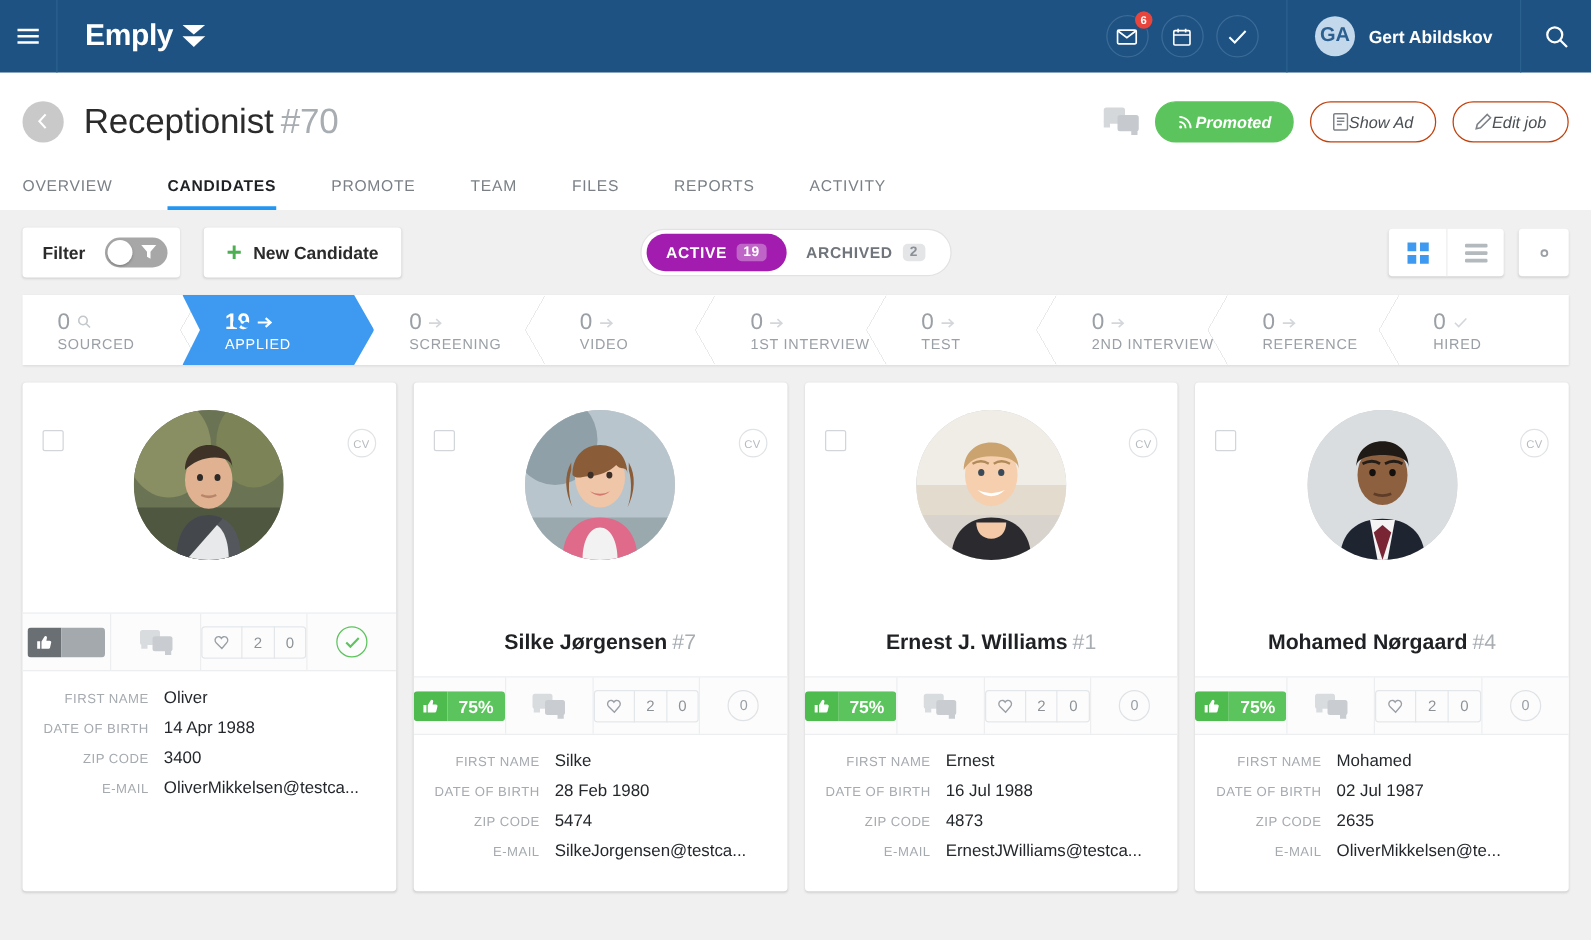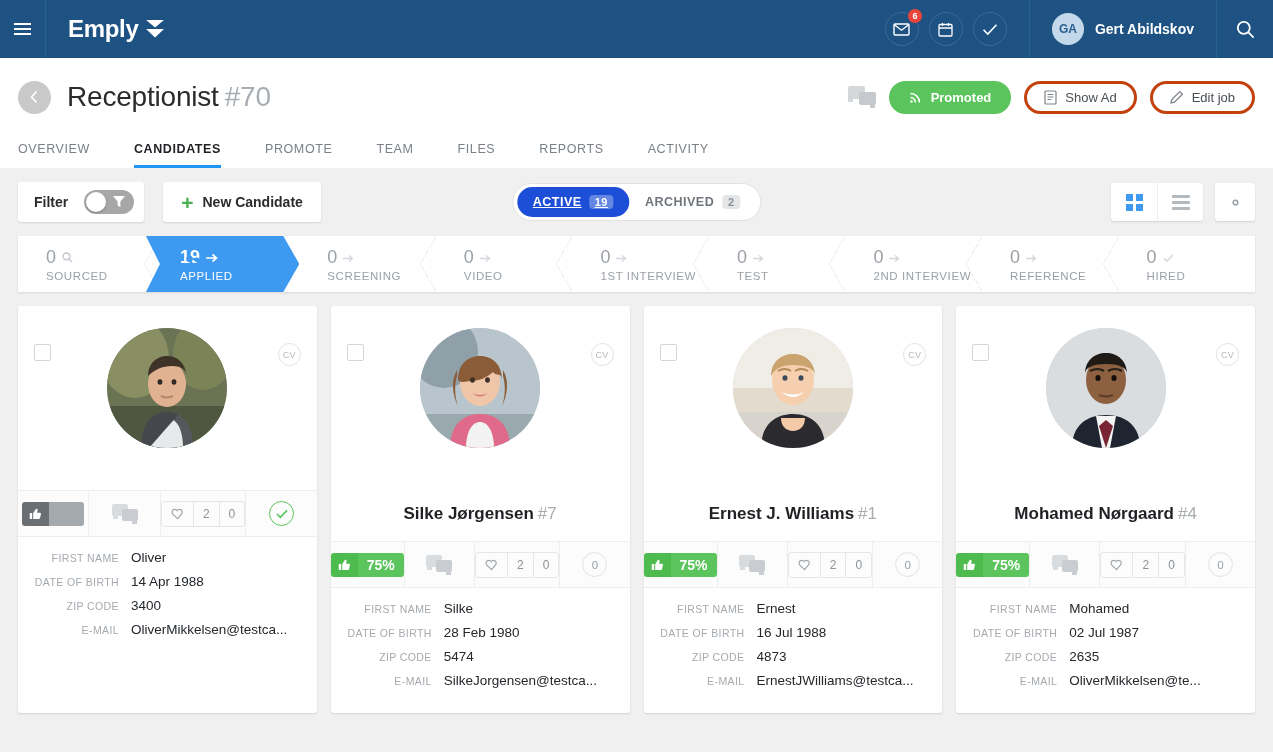--- a/index.html
+++ b/index.html
@@ -47,43 +47,43 @@
     background: #e8453c; color: #fff; border-radius: 50%;
     font-size: 9px; font-weight: bold; display: flex; align-items: center;
     justify-content: center; padding: 0 3px; border: 1px solid #1d5283;
   }
   .user-block {
     display: flex; align-items: center; gap: 11px; padding: 0 22px;
     height: 58px; border-right: 1px solid #2a628f; cursor: pointer;
   }
   .avatar {
     width: 32px; height: 32px; border-radius: 50%; background: #c3d8ea;
-    color: #2c6091; font-size: 12px; font-weight: bold;
+    color: #2c6091; font-size: 16px; font-weight: bold;
     display: flex; align-items: center; justify-content: center;
   }
   .user-name { color: #fff; font-size: 14px; font-weight: bold; white-space: nowrap; }
   .search-box { width: 56px; height: 58px; display: flex; align-items: center;
                 justify-content: center; cursor: pointer; }
 
   
   .page-head { background: #fff; padding: 0 18px; }
   .title-row { display: flex; align-items: center; height: 70px; padding-top: 8px; }
   .back-circle {
     width: 33px; height: 33px; border-radius: 50%; background: #c9c9c9;
     display: flex; align-items: center; justify-content: center; cursor: pointer;
     margin-right: 16px; flex: none;
   }
   .page-title { font-size: 28px; color: #2b2b2b; font-weight: normal; letter-spacing: -0.2px; }
   .page-title .num { color: #a8adb2; margin-left: 6px; }
   .head-actions { margin-left: auto; display: flex; align-items: center; gap: 13px; }
   .btn {
-    display: inline-flex; align-items: center; gap: 8px;
+    display: inline-flex; align-items: center; gap: 0;
     height: 33px; border-radius: 17px; padding: 0 17px;
     font-size: 13px; cursor: pointer; white-space: nowrap;
-    border: 3px solid #c2410c; background: #fff; color: #4a4f54;
+    border: 1px solid #c2410c; background: #fff; color: #4a4f54; font-style: italic;
   }
   .btn.green { background: #5cc45c; border-color: #5cc45c; color: #fff; font-weight: bold; }
 
   .tabs { display: flex; gap: 8px; height: 40px; align-items: flex-end; }
   .tab {
     font-size: 12.5px; letter-spacing: 0.6px; color: #7a8086; cursor: pointer;
     padding: 0 0 9px 0; margin-right: 36px; border-bottom: 3px solid transparent;
   }
   .tab.active { color: #1f2124; font-weight: bold; border-bottom-color: #2196f3; }
 
@@ -118,21 +118,21 @@
   .segment {
     position: absolute; left: 50%; transform: translateX(-50%);
     display: flex; align-items: center; background: #fff; border: 1px solid #e2e2e2;
     border-radius: 20px; height: 38px; padding: 4px;
   }
   .seg-item {
     display: flex; align-items: center; gap: 8px; height: 30px; padding: 0 16px;
     border-radius: 15px; font-size: 12.5px; font-weight: bold; letter-spacing: 0.5px;
     color: #6f757b; cursor: pointer;
   }
-  .seg-item.active { background: #1d4ed8; color: #fff; text-decoration: underline; }
+  .seg-item.active { background: #a21caf; color: #fff; }
   .seg-count {
     background: rgba(255,255,255,.32); border-radius: 4px; padding: 1px 5px;
     font-size: 11px; min-width: 18px; text-align: center;
   }
   .seg-item:not(.active) .seg-count { background: #e3e5e7; color: #8b9097; }
 
   .view-tools { margin-left: auto; display: flex; align-items: center; gap: 12px; }
   .vgroup { display: flex; background: #fff; border-radius: 3px; box-shadow: 0 1px 2px rgba(0,0,0,.12); }
   .vbtn {
     width: 46px; height: 38px; display: flex; align-items: center; justify-content: center;

